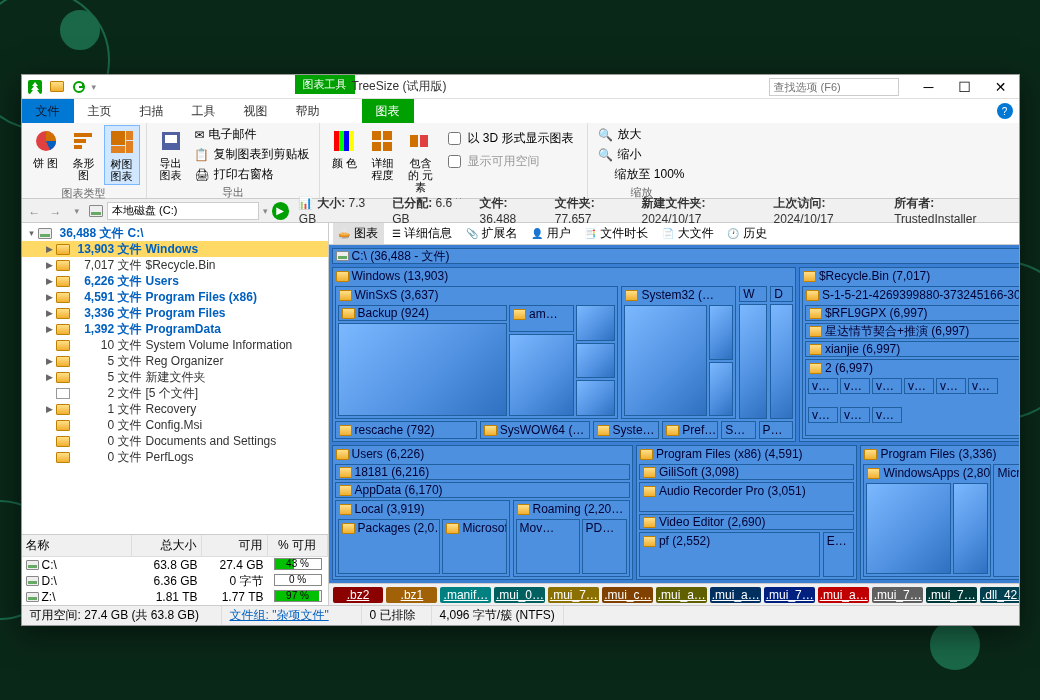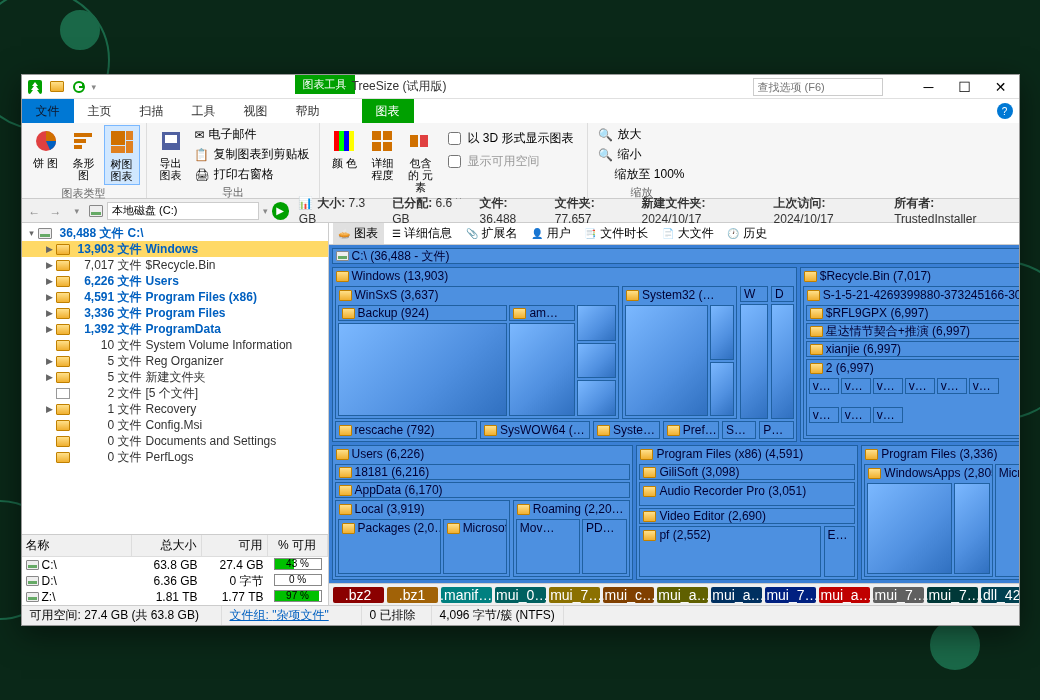--- a/index.html
+++ b/index.html
@@ -5,21 +5,21 @@
 * { box-sizing: border-box; margin: 0; padding: 0; font-family: "Microsoft YaHei", "Segoe UI", sans-serif; font-size: 12px; }
 body { background: #0a2818; display: flex; align-items: center; justify-content: center; height: 700px; overflow: hidden; }
 .bg-circles { position: absolute; inset: 0; pointer-events: none; }
 .bg-circles div { position: absolute; border: 2px solid #1a6848; border-radius: 50%; }
 .window { width: 999px; height: 552px; background: #fff; border: 1px solid #999; box-shadow: 0 8px 30px rgba(0,0,0,.5); display: flex; flex-direction: column; position: relative; }
 .titlebar { height: 24px; display: flex; align-items: center; background: #fff; padding: 0 4px; border-bottom: 1px solid #e0e0e0; }
 .titlebar .qat { display: flex; gap: 4px; align-items: center; }
 .titlebar .qat-icon { width: 18px; height: 18px; display: flex; align-items: center; justify-content: center; }
 .tab-context { position: absolute; left: 273px; top: 0; background: #00a000; color: #fff; padding: 2px 8px; font-size: 11px; }
 .titlebar .title { position: absolute; left: 330px; font-size: 12px; color: #333; }
-.titlebar .search { position: absolute; right: 136px; width: 130px; height: 18px; border: 1px solid #ccc; padding: 0 4px; font-size: 11px; color: #999; }
+.titlebar .search { position: absolute; right: 120px; width: 130px; height: 18px; border: 1px solid #ccc; padding: 0 4px; font-size: 11px; color: #999; }
 .titlebar .winbtns { position: absolute; right: 0; display: flex; }
 .titlebar .winbtns div { width: 36px; height: 22px; display: flex; align-items: center; justify-content: center; font-size: 14px; cursor: pointer; }
 .menubar { height: 24px; display: flex; align-items: stretch; background: #fff; position: relative; }
 .menubar .tab { padding: 4px 14px; font-size: 12px; color: #333; cursor: pointer; display: flex; align-items: center; }
 .menubar .tab.file { background: #0078d4; color: #0f172a; }
 .menubar .tab.active { background: #00a000; color: #fff; }
 .menubar .helpbtn { position: absolute; right: 6px; top: 4px; width: 16px; height: 16px; background: #0078d4; color: #fff; border-radius: 50%; display: flex; align-items: center; justify-content: center; font-size: 10px; cursor: pointer; }
 .ribbon { height: 76px; background: #f6f6f6; border-bottom: 1px solid #ccc; display: flex; }
 .ribbon-group { border-right: 1px solid #ddd; padding: 2px 6px 0; display: flex; flex-direction: column; }
 .ribbon-group .items { display: flex; gap: 2px; flex: 1; align-items: flex-start; }
@@ -65,21 +65,21 @@
 .right-tabs .rt.active { background: #e0e0e0; }
 .treemap { flex: 1; background: #3a7fd4; padding: 3px; display: flex; flex-direction: column; gap: 3px; overflow: hidden; }
 .tm-block { background: #4d90e0; border: 1px solid #2060a0; display: flex; flex-direction: column; overflow: hidden; }
 .tm-hdr { height: 16px; display: flex; align-items: center; gap: 3px; padding: 0 3px; font-size: 11px; color: #003; white-space: nowrap; overflow: hidden; }
 .tm-hdr .ficon { width: 13px; height: 11px; flex-shrink: 0; }
 .tm-body { flex: 1; display: flex; gap: 2px; padding: 2px; overflow: hidden; }
 .tm-col { display: flex; flex-direction: column; gap: 2px; overflow: hidden; }
 .tm-leaf { background: linear-gradient(135deg,#7bb8ff 0%,#5090e0 60%,#3070c0 100%); border: 1px solid #2060a0; min-height: 10px; }
 .tm-row { display: flex; gap: 3px; }
 .ext-bar { height: 22px; background: #f0f0f0; border-top: 1px solid #ccc; display: flex; align-items: center; padding: 0 4px; gap: 3px; }
-.ext { flex: 1; height: 16px; color: #fff; font-size: 14px; display: flex; align-items: center; justify-content: center; border-radius: 2px; overflow: hidden; white-space: nowrap; }
+.ext { flex: 1; height: 16px; color: #fff; font-size: 12px; display: flex; align-items: center; justify-content: center; border-radius: 2px; overflow: hidden; white-space: nowrap; text-decoration: underline; }
 .statusbar { height: 20px; background: #f0f0f0; border-top: 1px solid #ccc; display: flex; align-items: center; font-size: 11px; }
 .statusbar .seg { padding: 0 8px; border-right: 1px solid #ddd; height: 100%; display: flex; align-items: center; }
 .statusbar a { color: #0060c0; text-decoration: underline; cursor: pointer; }
 .ficon-folder { background: linear-gradient(#ffe08a,#f0b030); border: 1px solid #c08000; border-radius: 1px; }
 .ficon-disk { background: #eee; border: 1px solid #888; border-radius: 1px; position: relative; }
 .ficon-disk::after { content:''; position:absolute; bottom:1px; left:1px; right:1px; height:3px; background:#6a6; }
 </style>
 </head>
 <body>
 
@@ -473,21 +473,21 @@
                     <div class="tm-col" style="flex:1.3">
                       <div class="tm-block" style="height:16px">
                           <div class="tm-hdr">
                             <span class="ficon ficon-folder"></span>
                             <span>Backup (924)</span>
                           </div>
                         </div>
                       <div class="tm-leaf" style="flex:1"></div>
                     </div>
                     <div class="tm-col" style="flex:0.5">
-                      <div class="tm-block" style="height:16px">
+                      <div class="tm-block" style="height:27px">
                           <div class="tm-hdr">
                             <span class="ficon ficon-folder"></span>
                             <span>am…</span>
                           </div>
                         </div>
                       <div class="tm-leaf" style="flex:1"></div>
                     </div>
                     <div class="tm-col" style="flex:0.3;gap:2px">
                         <div class="tm-leaf" style="flex:1"></div>
                         <div class="tm-leaf" style="flex:1"></div>
@@ -717,21 +717,21 @@
                 <span class="ficon ficon-folder"></span>
                 <span>Program Files (x86) (4,591)</span>
               </div>
             <div class="tm-body" style="flex-direction:column">
               <div class="tm-block" style="height:16px">
                   <div class="tm-hdr">
                     <span class="ficon ficon-folder"></span>
                     <span>GiliSoft (3,098)</span>
                   </div>
                 </div>
-              <div class="tm-block" style="height:24px">
+              <div class="tm-block" style="height:30px">
                   <div class="tm-hdr">
                     <span class="ficon ficon-folder"></span>
                     <span>Audio Recorder Pro (3,051)</span>
                   </div>
                 </div>
               <div class="tm-block" style="height:16px">
                   <div class="tm-hdr">
                     <span class="ficon ficon-folder"></span>
                     <span>Video Editor (2,690)</span>
                   </div>

